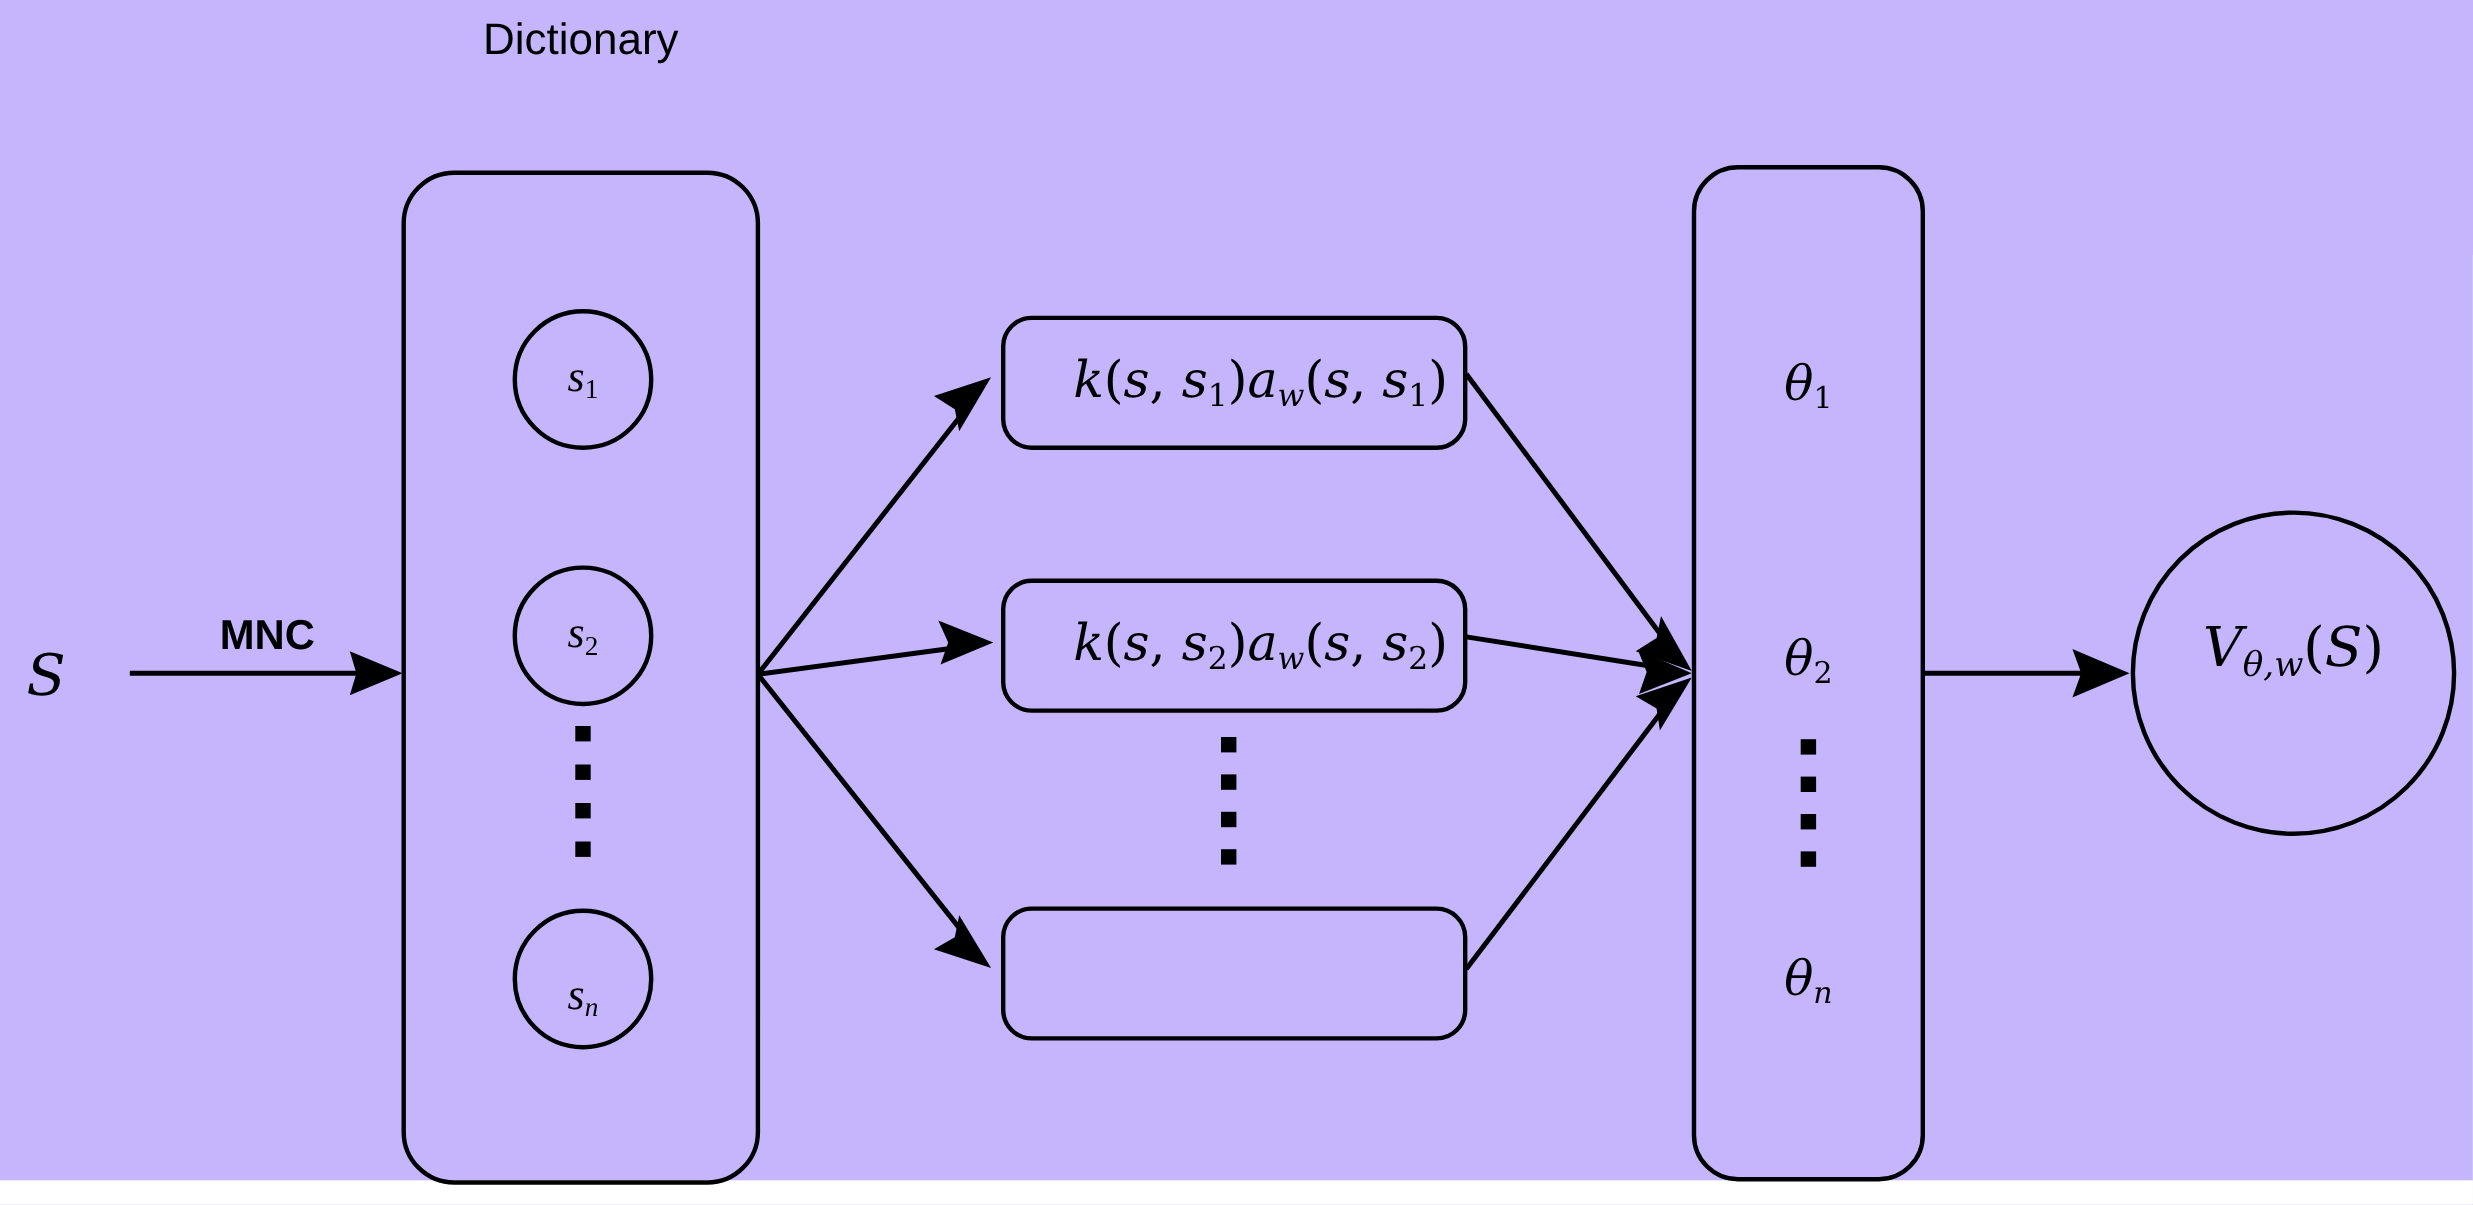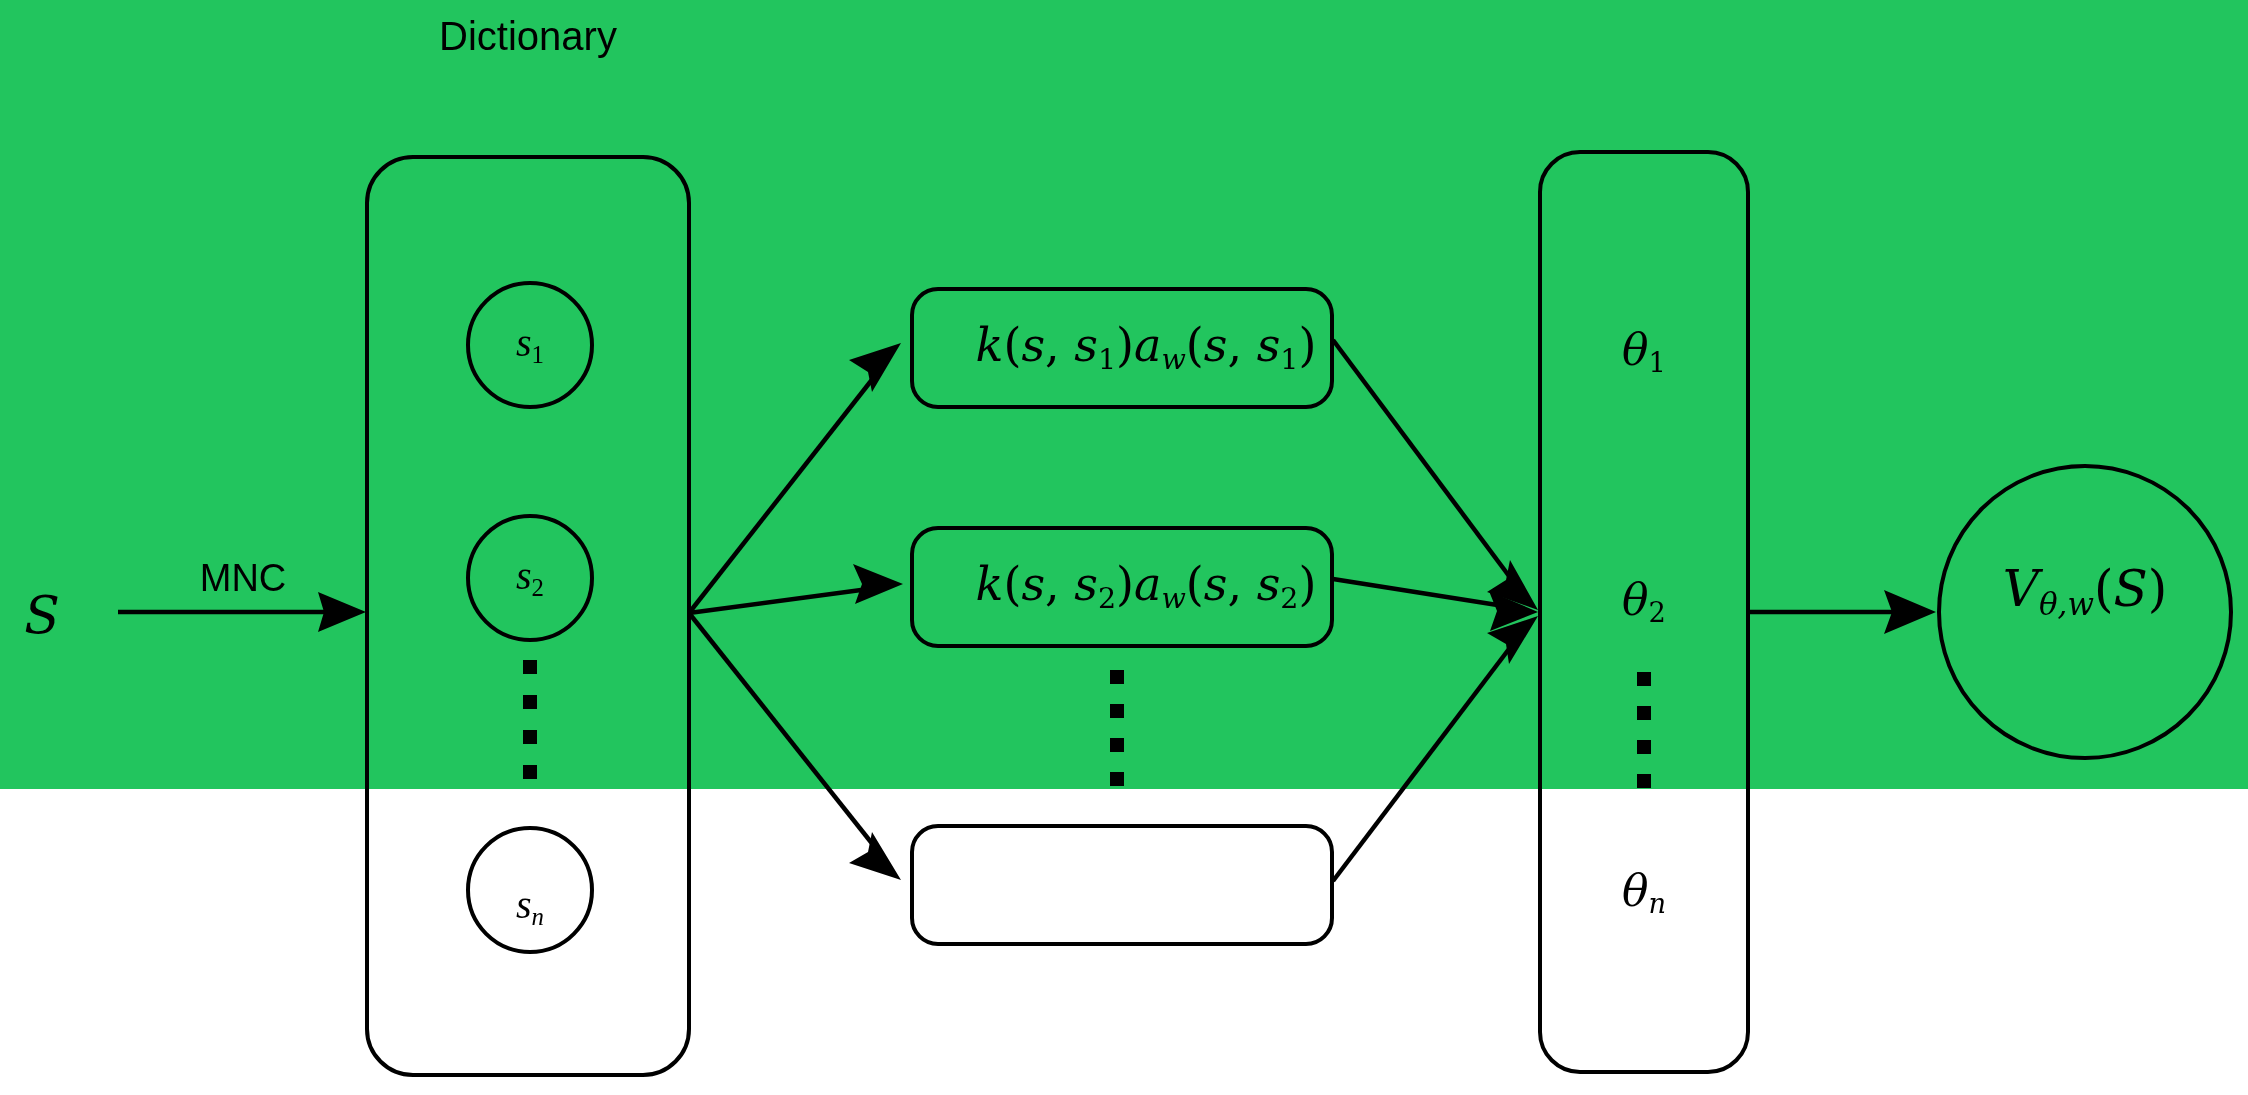--- a/index.html
+++ b/index.html
@@ -9,22 +9,22 @@
   }
   body {
     width: 2248px;
     height: 1095px;
     overflow: hidden;
     font-family: "Liberation Sans", sans-serif;
   }
   #diagram-root {
     position: relative;
     width: 2248px;
-    height: 789px;
-    background: #22c55e;
+    height: 1073px;
+    background: #c4b5fd;
   }
   svg.canvas {
     position: absolute;
     top: 0;
     left: 0;
     width: 2248px;
     height: 1095px;
     display: block;
   }
   .shape-stroke {
@@ -172,21 +172,21 @@
     </g>
 
     
     <circle class="shape-stroke" cx="2085" cy="612" r="146"></circle>
   </svg>
 
   <div class="lbl lbl-sans" id="title-dictionary" style="left:528px; top:36px;">Dictionary</div>
 
   <div class="lbl lbl-math" id="label-s-input" style="left:42px; top:615px;">S</div>
 
-  <div class="lbl lbl-sans" id="label-mnc" style="left:243px; top:578px;">MNC</div>
+  <div class="lbl lbl-sans" id="label-mnc" style="left:243px; top:578px;font-weight:bold;">MNC</div>
 
   <div class="lbl lbl-math dict-item" style="left:530px; top:345px;">
     <span>s</span><sub class="up">1</sub>
   </div>
   <div class="lbl lbl-math dict-item" style="left:530px; top:578px;">
     <span>s</span><sub class="up">2</sub>
   </div>
   <div class="lbl lbl-math dict-item" style="left:530px; top:890px;margin-top:17px;">
     <span>s</span><sub>n</sub>
   </div>

